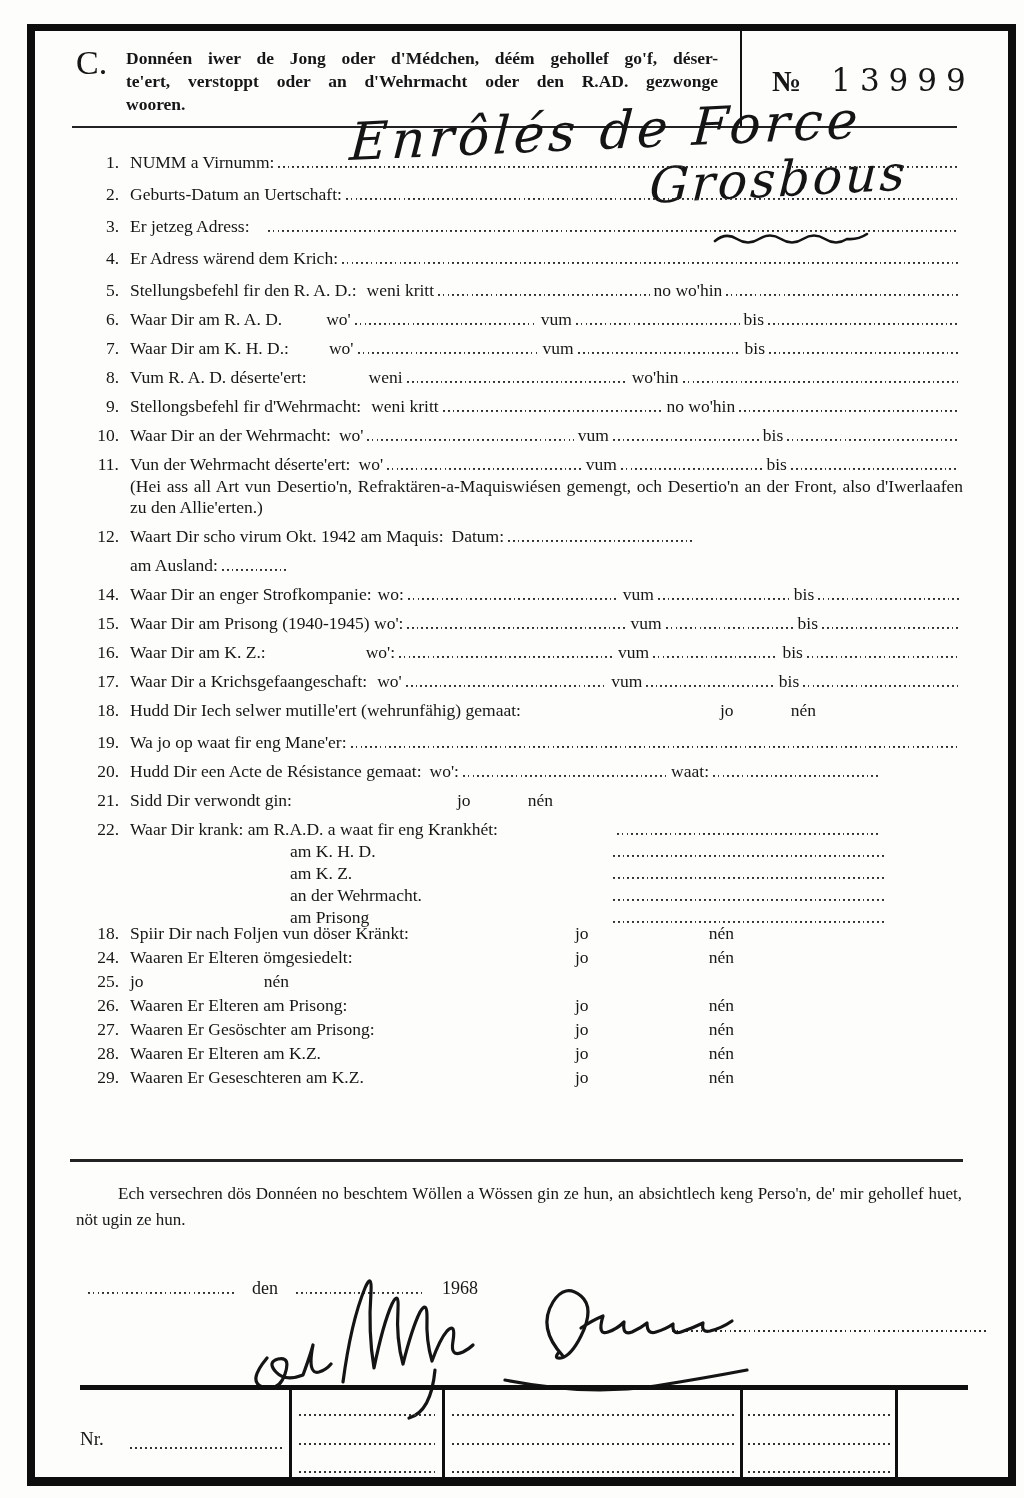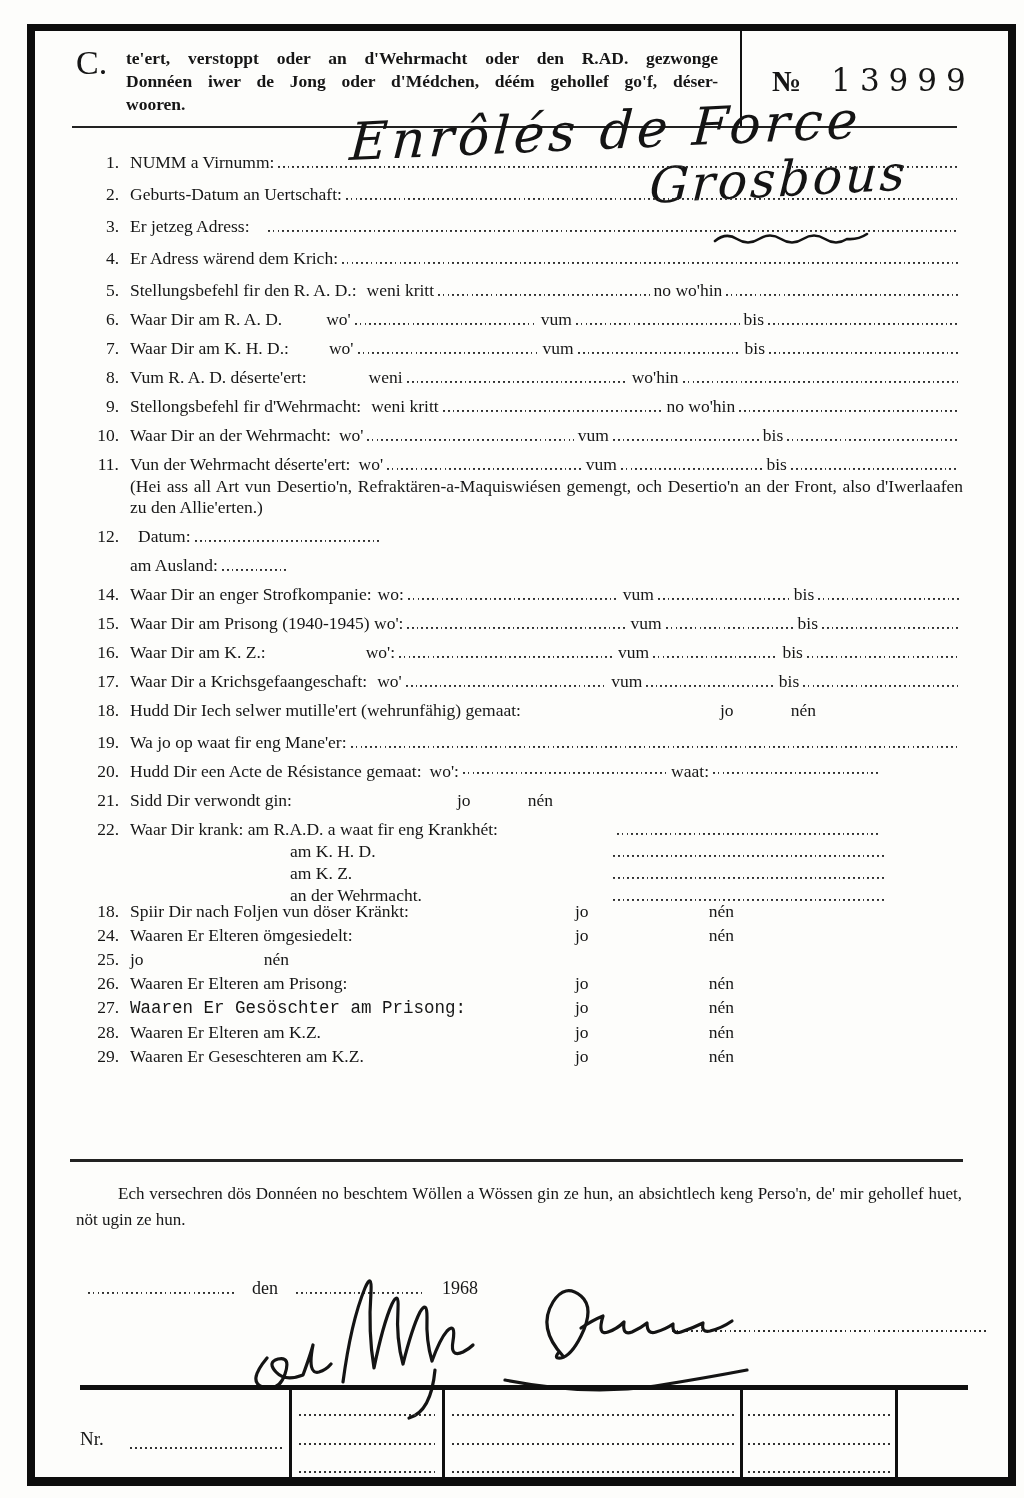--- a/index.html
+++ b/index.html
@@ -53,22 +53,22 @@
 
 <div class="page">
 
   <div class="fr" style="left:27px;top:24px;width:8px;height:1458px;"></div>
   <div class="fr" style="left:27px;top:24px;width:989px;height:7px;"></div>
   <div class="fr" style="left:1008px;top:24px;width:8px;height:1460px;"></div>
   <div class="fr" style="left:27px;top:1477px;width:989px;height:9px;"></div>
 
   <div class="hdr-letter">C.</div>
   <div class="hdr-title">
+    <div class="jl">Donnéen iwer de Jong oder d'Médchen, déém gehollef go'f, déser-</div>
     <div class="jl">te'ert, verstoppt oder an d'Wehrmacht oder den R.AD. gezwonge</div>
-    <div class="jl">Donnéen iwer de Jong oder d'Médchen, déém gehollef go'f, déser-</div>
     <div>wooren.</div>
   </div>
   <div class="hdr-div"></div>
   <div class="hdr-no">
     <span class="no-sign">№</span>
     <span class="no-val">13999</span>
   </div>
   <div class="rule" style="left:72px;top:126px;width:885px;height:2px;"></div>
 
   <div class="hw hw1">Enrôlés de Force</div>
@@ -169,20 +169,21 @@
         <span class="dots" style="flex-grow: 0.8;"></span>
         <span class="lbl">bis</span>
         <span class="dots" style="flex-grow: 0.95;"></span>
       </div>
       <div class="row mid">
         <span class="num"></span>
         <span class="wrap">(Hei ass all Art vun Desertio'n, Refraktären-a-Maquiswiésen gemengt, och Desertio'n an der Front, also d'Iwerlaafen zu den Allie'erten.)</span>
       </div>
       <div class="row mid" style="margin-top: 8px;">
         <span class="num">12.</span>
+        <span class="lbl">Waart Dir scho virum Okt. 1942 am Maquis:</span>
         <span class="gap" style="width: 8px;"></span>
         <span class="lbl">Datum:</span>
         <span class="dots" style="width: 185px;"></span>
         <span class="spacer" style="flex-grow: 1;"></span>
       </div>
       <div class="row mid">
         <span class="num"></span>
         <span class="lbl">am Ausland:</span>
         <span class="dots" style="width: 64px;"></span>
         <span class="spacer" style="flex-grow: 1;"></span>
@@ -235,21 +236,21 @@
         <span class="lbl">jo</span>
         <span class="gap" style="width: 57px;"></span>
         <span class="lbl">nén</span>
         <span class="spacer" style="flex-grow: 1;"></span>
       </div>
       <div class="row mid" style="margin-top: 2px;">
         <span class="num">19.</span>
         <span class="lbl">Wa jo op waat fir eng Mane'er:</span>
         <span class="dots" style="flex-grow: 1;"></span>
       </div>
-      <div class="row mid" style="margin-top: 2px; align-items: center;">
+      <div class="row mid" style="margin-top: 2px;">
         <span class="num">20.</span>
         <span class="lbl">Hudd Dir een Acte de Résistance gemaat:</span>
         <span class="gap" style="width: 8px;"></span>
         <span class="lbl">wo':</span>
         <span class="dots" style="flex-grow: 1;"></span>
         <span class="lbl">waat:</span>
         <span class="dots" style="width: 168px;"></span>
         <span class="gap" style="width: 78px;"></span>
       </div>
       <div class="row mid">
@@ -284,20 +285,28 @@
         <span class="gap" style="width: 74px;"></span>
       </div>
       <div class="row sub">
         <span class="num"></span>
         <span class="gap" style="width: 160px;"></span>
         <span class="lbl">an der Wehrmacht.</span>
         <span class="spacer" style="flex-grow: 1;"></span>
         <span class="dots" style="width: 272px;"></span>
         <span class="gap" style="width: 74px;"></span>
       </div>
+      <div class="row sub">
+        <span class="num"></span>
+        <span class="gap" style="width: 160px;"></span>
+        <span class="lbl">am Prisong</span>
+        <span class="spacer" style="flex-grow: 1;"></span>
+        <span class="dots" style="width: 272px;"></span>
+        <span class="gap" style="width: 74px;"></span>
+      </div>
       <div class="row tight" style="margin-top: -6px;">
         <span class="num">18.</span>
         <span class="lbl" style="width: 445px;">Spiir Dir nach Foljen vun döser Kränkt:</span>
         <span class="lbl">jo</span>
         <span class="gap" style="width: 120px;"></span>
         <span class="lbl">nén</span>
         <span class="spacer" style="flex-grow: 1;"></span>
       </div>
       <div class="row tight">
         <span class="num">24.</span>
@@ -317,21 +326,21 @@
       <div class="row tight">
         <span class="num">26.</span>
         <span class="lbl" style="width: 445px;">Waaren Er Elteren am Prisong:</span>
         <span class="lbl">jo</span>
         <span class="gap" style="width: 120px;"></span>
         <span class="lbl">nén</span>
         <span class="spacer" style="flex-grow: 1;"></span>
       </div>
       <div class="row tight">
         <span class="num">27.</span>
-        <span class="lbl" style="width: 445px; font-family: Liberation Mono, monospace;">Waaren Er Gesöschter am Prisong:</span>
+        <span class="lbl" style="width: 445px;">Waaren Er Gesöschter am Prisong:</span>
         <span class="lbl">jo</span>
         <span class="gap" style="width: 120px;"></span>
         <span class="lbl">nén</span>
         <span class="spacer" style="flex-grow: 1;"></span>
       </div>
       <div class="row tight">
         <span class="num">28.</span>
         <span class="lbl" style="width: 445px;">Waaren Er Elteren am K.Z.</span>
         <span class="lbl">jo</span>
         <span class="gap" style="width: 120px;"></span>

